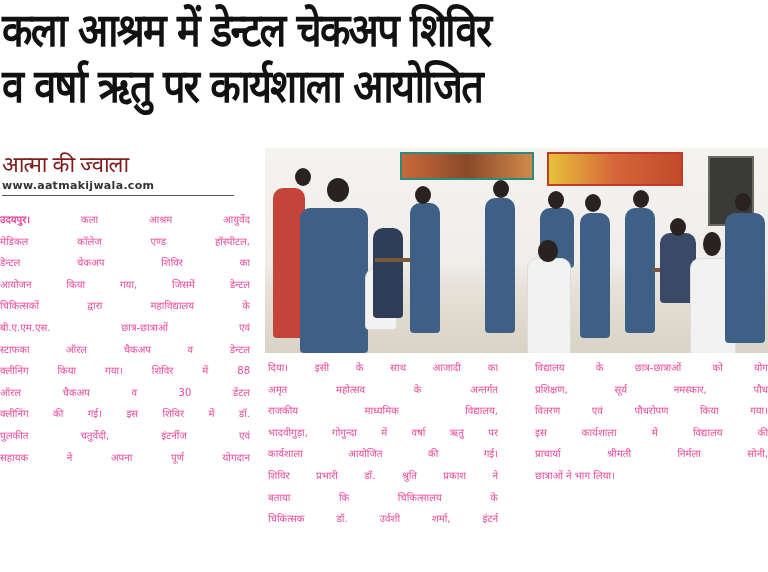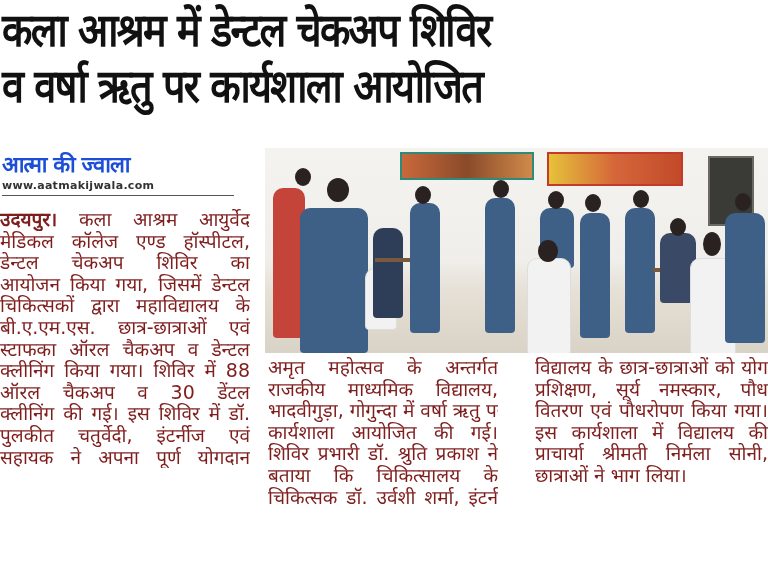--- a/index.html
+++ b/index.html
@@ -12,31 +12,31 @@
       position: absolute; left: 2px; top: 2px; width: 766px;
       font-family: "DejaVu Sans", sans-serif; font-weight: bold;
       font-size: 46px; line-height: 56px; letter-spacing: -2px;
       color: #111; white-space: nowrap; transform: scaleX(0.86); transform-origin: left top;
     }
     .headline div { height: 56px; }
     .masthead {
       position: absolute; left: 2px; top: 152px; width: 255px;
     }
     .masthead .name {
-      font-size: 22px; font-weight: bold; line-height: 26px; color: #1d4ed8;
+      font-size: 22px; font-weight: normal; line-height: 26px; color: #7f1d1d;
       letter-spacing: -1px;
     }
     .masthead .url {
       font-size: 11px; font-weight: bold; line-height: 16px; color: #333;
       letter-spacing: 0.3px;
       border-bottom: 1.5px solid #555; padding-bottom: 1px; width: 232px;
     }
     .col {
-      position: absolute; font-size: 19px; line-height: 21.6px;
-      color: #7f1d1d; text-align: justify; text-align-last: justify;
+      position: absolute; font-size: 10px; line-height: 21.6px;
+      color: #ec4899; text-align: justify; text-align-last: justify;
     }
     .col .ln { height: 21.6px; white-space: nowrap; overflow: hidden; }
     .col .ln.last { text-align-last: left; }
     .col1 { left: 0px; top: 209px; width: 250px; }
     .col2 { left: 268px; top: 357px; width: 230px; }
     .col3 { left: 535px; top: 357px; width: 233px; }
     .lead { font-weight: bold; }
     .photo {
       position: absolute; left: 265px; top: 148px; width: 503px; height: 205px;
       background: linear-gradient(#f4f3ef 0%, #efeeea 55%, #e6e0d6 70%, #d9d2c6 100%);
@@ -108,20 +108,21 @@
   <div class="ln">बी.ए.एम.एस. छात्र-छात्राओं एवं</div>
   <div class="ln">स्टाफका ऑरल चैकअप व डेन्टल</div>
   <div class="ln">क्लीनिंग किया गया। शिविर में 88</div>
   <div class="ln">ऑरल चैकअप व 30 डेंटल</div>
   <div class="ln">क्लीनिंग की गई। इस शिविर में डॉ.</div>
   <div class="ln">पुलकीत चतुर्वेदी, इंटर्नीज एवं</div>
   <div class="ln">सहायक ने अपना पूर्ण योगदान</div>
 </div>
 
 <div class="col col2">
+  <div class="ln">दिया। इसी के साथ आजादी का</div>
   <div class="ln">अमृत महोत्सव के अन्तर्गत</div>
   <div class="ln">राजकीय माध्यमिक विद्यालय,</div>
   <div class="ln">भादवीगुड़ा, गोगुन्दा में वर्षा ऋतु पर</div>
   <div class="ln">कार्यशाला आयोजित की गई।</div>
   <div class="ln">शिविर प्रभारी डॉ. श्रुति प्रकाश ने</div>
   <div class="ln">बताया कि चिकित्सालय के</div>
   <div class="ln">चिकित्सक डॉ. उर्वशी शर्मा, इंटर्न</div>
 </div>
 
 <div class="col col3">

